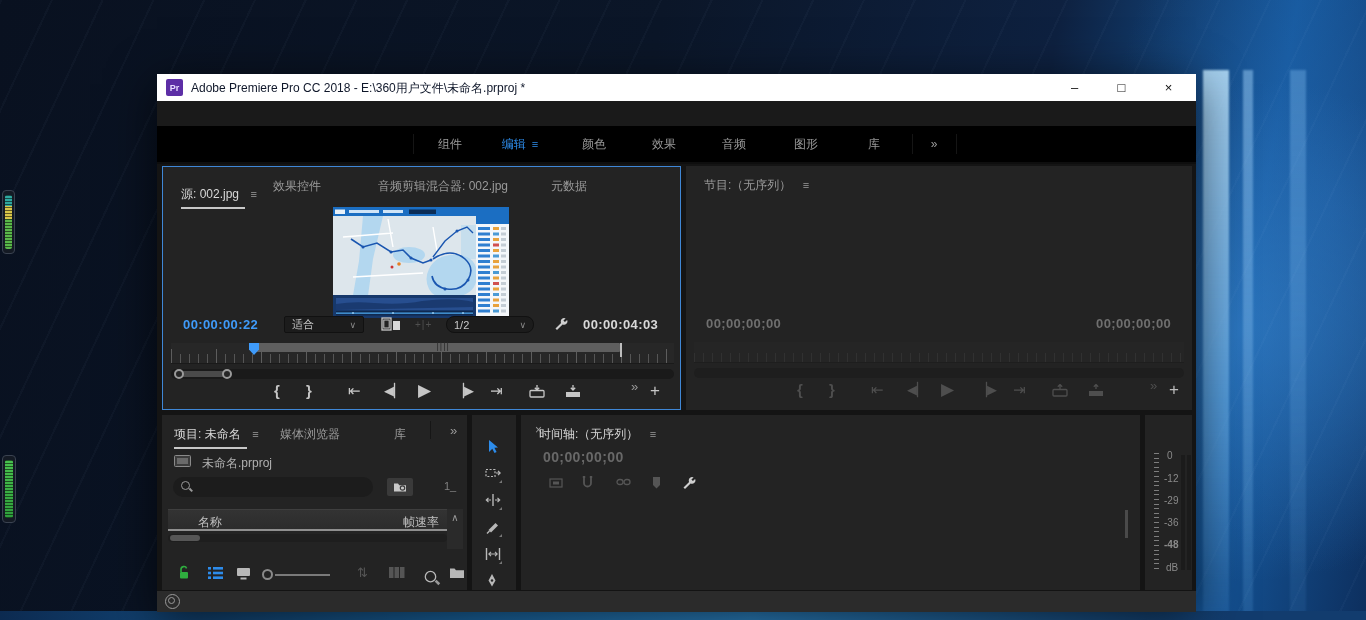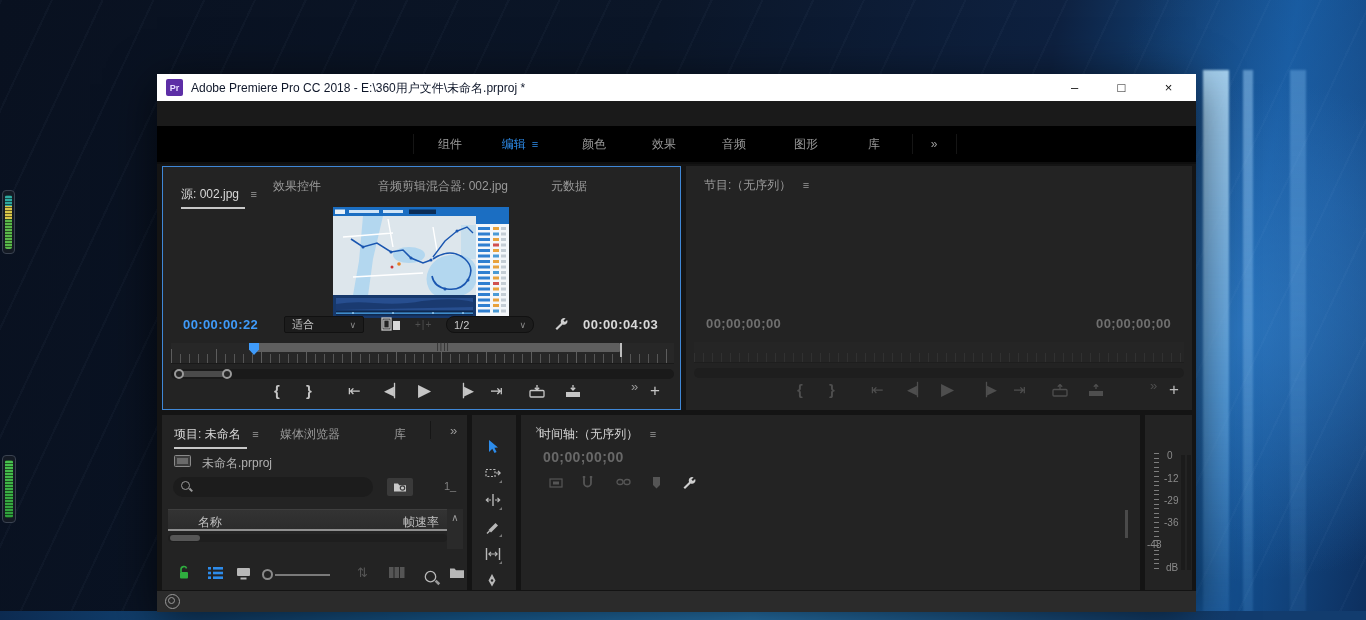--- a/index.html
+++ b/index.html
@@ -498,21 +498,21 @@
 
         <div class="abs" style="left:604px;top:95px;width:3px;height:28px;background:#4a4a4a;"></div>
       </div>
 
       <div class="abs p" style="left:988px;top:289px;width:47px;height:175px;">
         <div class="meter-ticks" style="left:9px;top:38px;height:118px;"></div>
         <span class="meter-label" style="left:22px;top:35px;">0</span>
         <span class="meter-label" style="left:19px;top:58px;">-12</span>
         <span class="meter-label" style="left:19px;top:80px;">-29</span>
         <span class="meter-label" style="left:19px;top:102px;">-36</span>
-        <span class="meter-label" style="left:2px;top:124px;">-48</span>
+        <span class="meter-label" style="left:19px;top:124px;font-weight:bold;">-48</span>
         <span class="meter-label" style="left:21px;top:147px;">dB</span>
         <div class="abs" style="left:36px;top:40px;width:4px;height:115px;background:#1b1b1b;"></div>
         <div class="abs" style="left:42px;top:40px;width:4px;height:115px;background:#1b1b1b;"></div>
       </div>
 
       <div class="abs" style="left:0;top:464px;width:1039px;height:22px;background:#2b2b2b;border-top:1px solid #131313;box-sizing:border-box;">
         <div class="cc-icon" style="position:absolute;left:8px;top:3px;"></div>
       </div>
 
     </div>

